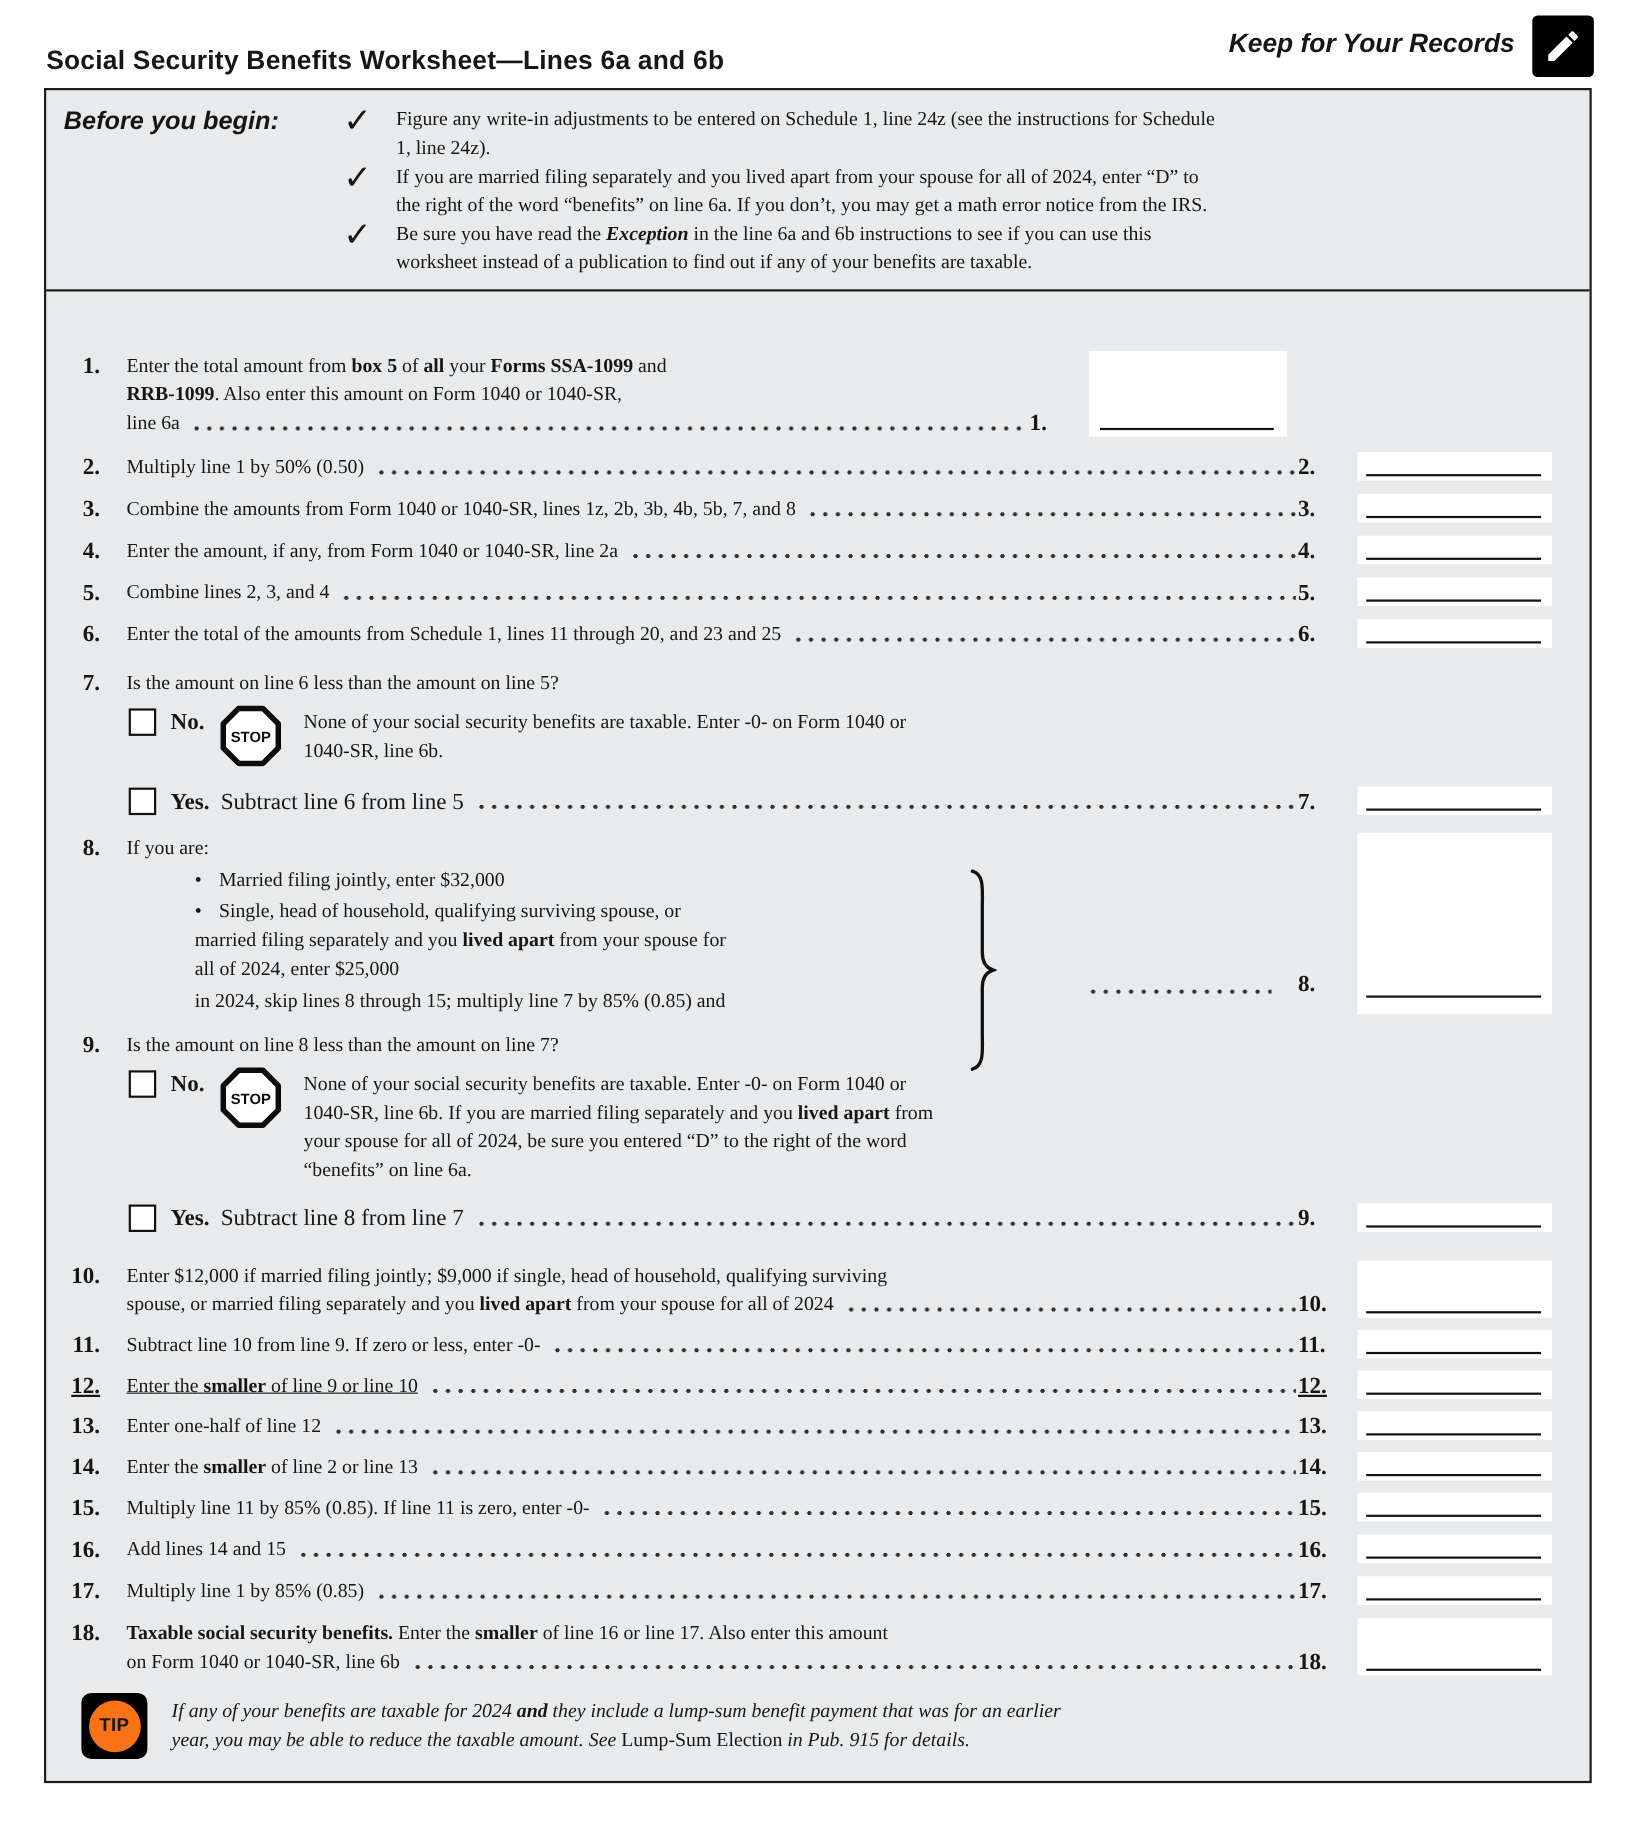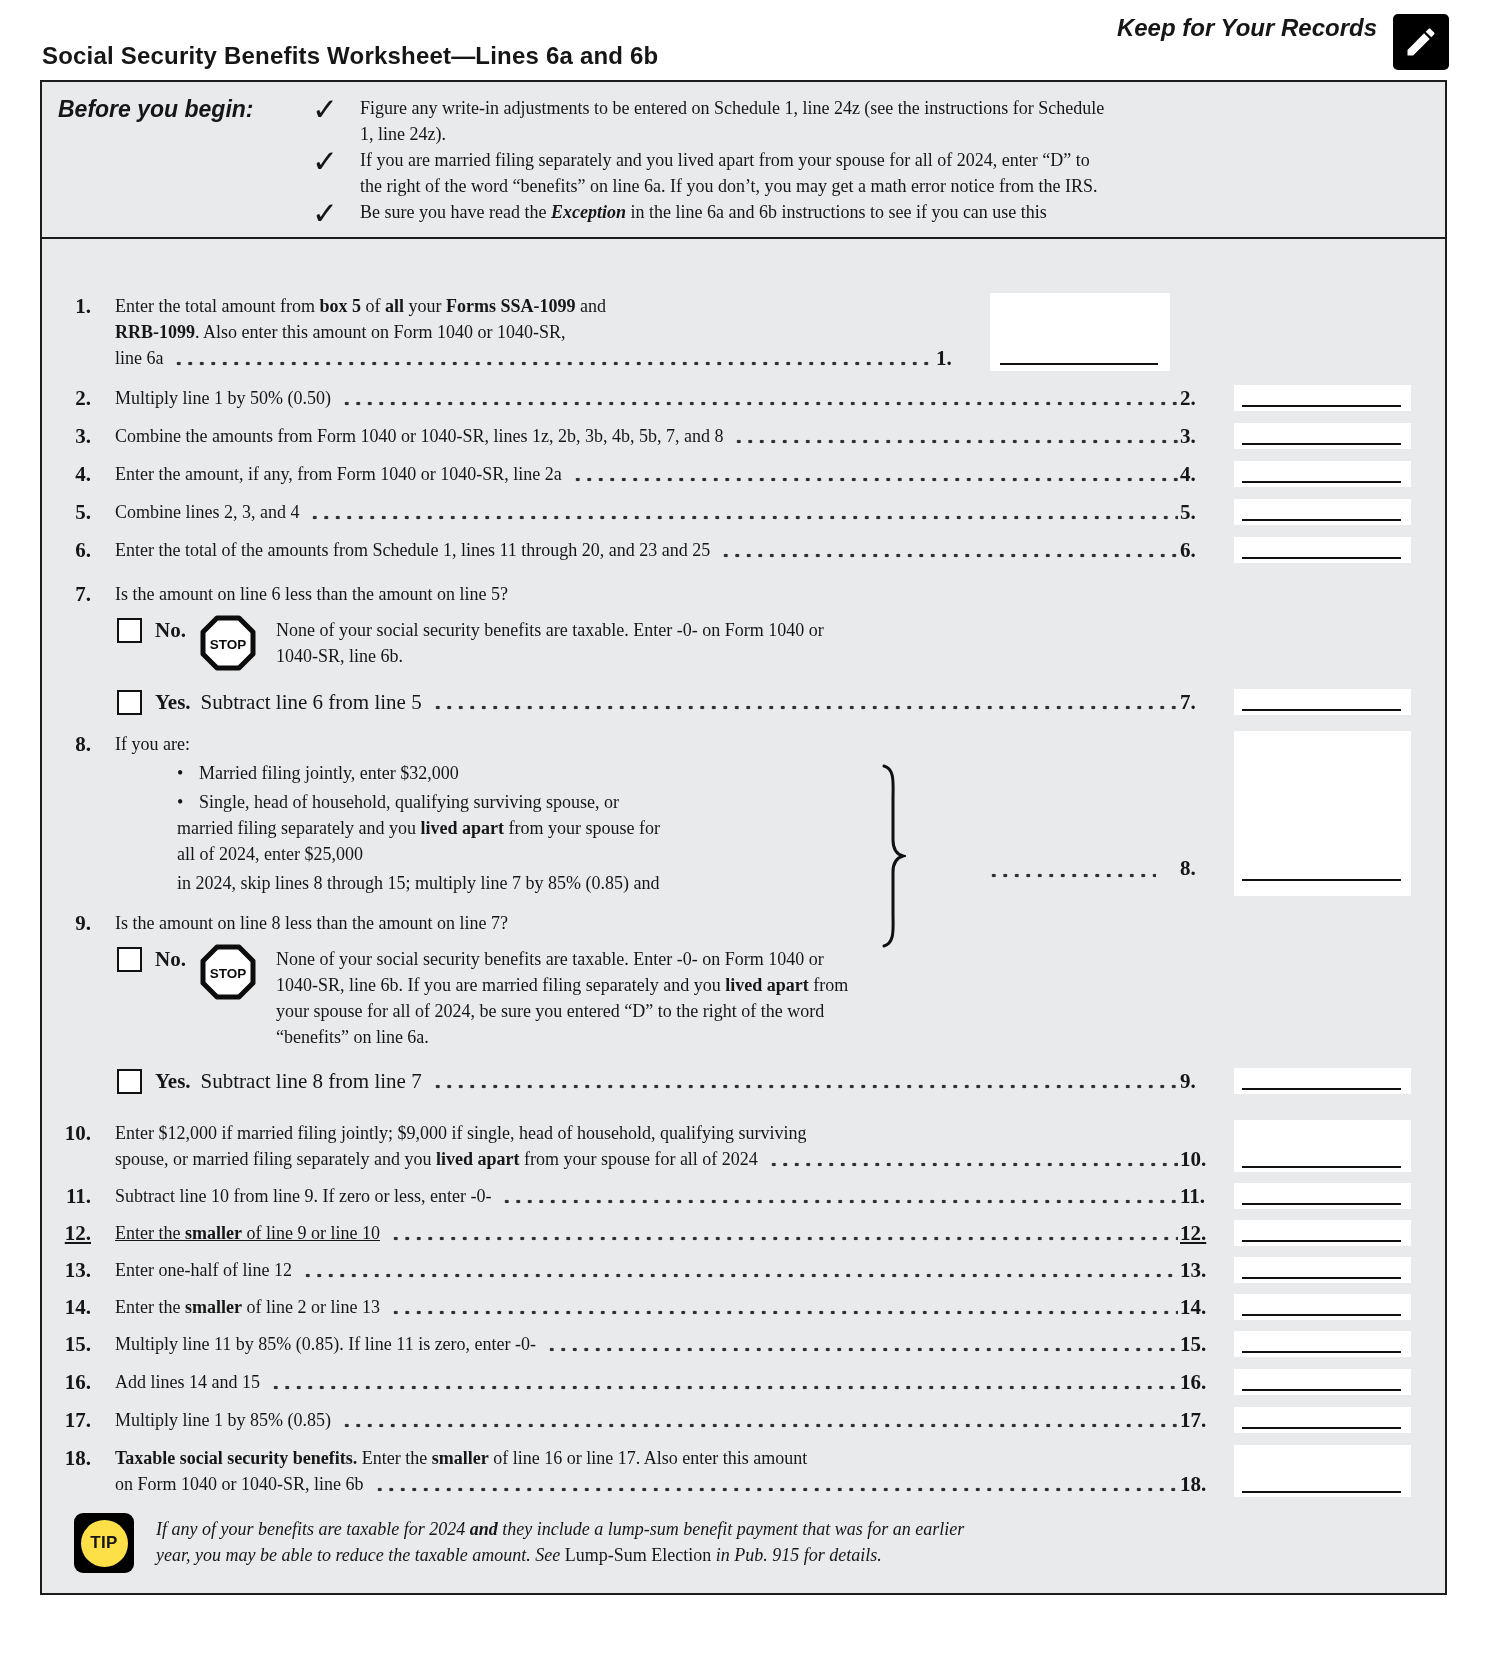--- a/index.html
+++ b/index.html
@@ -1,19 +1,19 @@
 <!DOCTYPE html>
 <html><head>
 <meta charset="utf-8">
 <style>
   html,body{margin:0;padding:0;background:#fff;color:#161616;}
   body{font-family:"Liberation Serif",serif;width:1492px;box-sizing:border-box;padding:14px 40px 26px 40px;}
   .titlebar{display:flex;justify-content:space-between;align-items:flex-end;width:1407px;margin:0 0 10px 2px;}
   h1{font-family:"Liberation Sans",sans-serif;font-size:24px;font-weight:700;margin:0;letter-spacing:.2px;}
-  .titleright{display:flex;align-items:flex-start;}
+  .titleright{display:flex;align-items:center;}
   .keep{font-family:"Liberation Sans",sans-serif;font-style:italic;font-weight:600;font-size:24px;margin:0 16px 4px 0;}
   .pencilbox{width:56px;height:56px;background:#000;border-radius:5px;display:inline-flex;align-items:center;justify-content:center;}
   .sheet{width:1407px;border:2px solid #1c1c1c;background:#e8eaec;box-sizing:border-box;}
   
   .before{border-bottom:2px solid #1c1c1c;display:flex;padding:13px 14px 12px 16px;}
   .before-label{font-family:"Liberation Sans",sans-serif;font-weight:700;font-style:italic;font-size:23px;width:266px;flex:0 0 auto;padding-top:1px;}
   .before-items{flex:1;}
   .bitem{position:relative;padding-left:36px;}
   .bitem .chk{position:absolute;left:-12px;top:-4px;font-size:31px;font-weight:400;}
   .tline{font-size:18px;line-height:26px;}
@@ -46,21 +46,21 @@
   .brace{position:absolute;right:74px;top:32px;}
   .c-vdots{width:200px;flex:0 0 auto;position:relative;}
   .dots8{position:absolute;left:8px;right:24px;top:141px;height:7px;background-image:radial-gradient(circle,#2e2e2e 1.7px,transparent 2.1px);background-size:11.5px 7px;background-repeat:repeat-x;background-position:left bottom;}
   .c-rnum8{width:54px;flex:0 0 auto;position:relative;font-weight:700;font-size:21px;}
   .c-rnum8 span{position:absolute;top:124px;line-height:26px;}
   .c-entry8{width:177px;flex:0 0 auto;position:relative;background:#fff;}
   .c-entry8 .ul{position:absolute;left:8px;right:10px;top:148px;border-bottom:2px solid #111;}
   
   .tip{display:flex;padding:16px 40px 20px 32px;}
   .tipbox{width:60px;height:60px;background:#000;border-radius:9px;display:flex;align-items:center;justify-content:center;flex:0 0 auto;}
-  .tipcircle{width:47px;height:47px;background:#fde047;border-radius:50%;display:flex;align-items:center;justify-content:center;font-family:"Liberation Sans",sans-serif;font-weight:700;font-size:17px;letter-spacing:.3px;}
+  .tipcircle{width:47px;height:47px;background:#f97316;border-radius:50%;display:flex;align-items:center;justify-content:center;font-family:"Liberation Sans",sans-serif;font-weight:700;font-size:17px;letter-spacing:.3px;}
   .tiptext{margin-left:22px;padding-top:3px;}
 </style>
 </head>
 <body>
 
 <div>
   <div class="titlebar">
     <h1>Social Security Benefits Worksheet—Lines 6a and 6b</h1>
     <div class="titleright">
       <span class="keep">Keep for Your Records</span>
@@ -82,20 +82,21 @@
             <div class="tline"><span>1, line 24z).</span></div>
           </div>
           <div class="bitem">
             <span class="chk">✓</span>
             <div class="tline"><span>If you are married filing separately and you lived apart from your spouse for all of 2024, enter “D” to</span></div>
             <div class="tline"><span>the right of the word “benefits” on line 6a. If you don’t, you may get a math error notice from the IRS.</span></div>
           </div>
           <div class="bitem">
             <span class="chk">✓</span>
             <div class="tline"><span>Be sure you have read the </span><span class="bi">Exception</span><span> in the line 6a and 6b instructions to see if you can use this</span></div>
+            <div class="tline"><span>worksheet instead of a publication to find out if any of your benefits are taxable.</span></div>
           </div>
         </div>
     </div>
 
     <div id="rows">
         <div class="wrow" style="margin-top: 54px;">
           <div class="c-num">1.</div>
           <div class="c-main">
             <div class="tline"><span>Enter the total amount from </span><span class="b">box 5</span><span> of </span><span class="b">all</span><span> your </span><span class="b">Forms SSA-1099</span><span> and</span></div>
             <div class="tline"><span class="b">RRB-1099</span><span>. Also enter this amount on Form 1040 or 1040-SR,</span></div>

